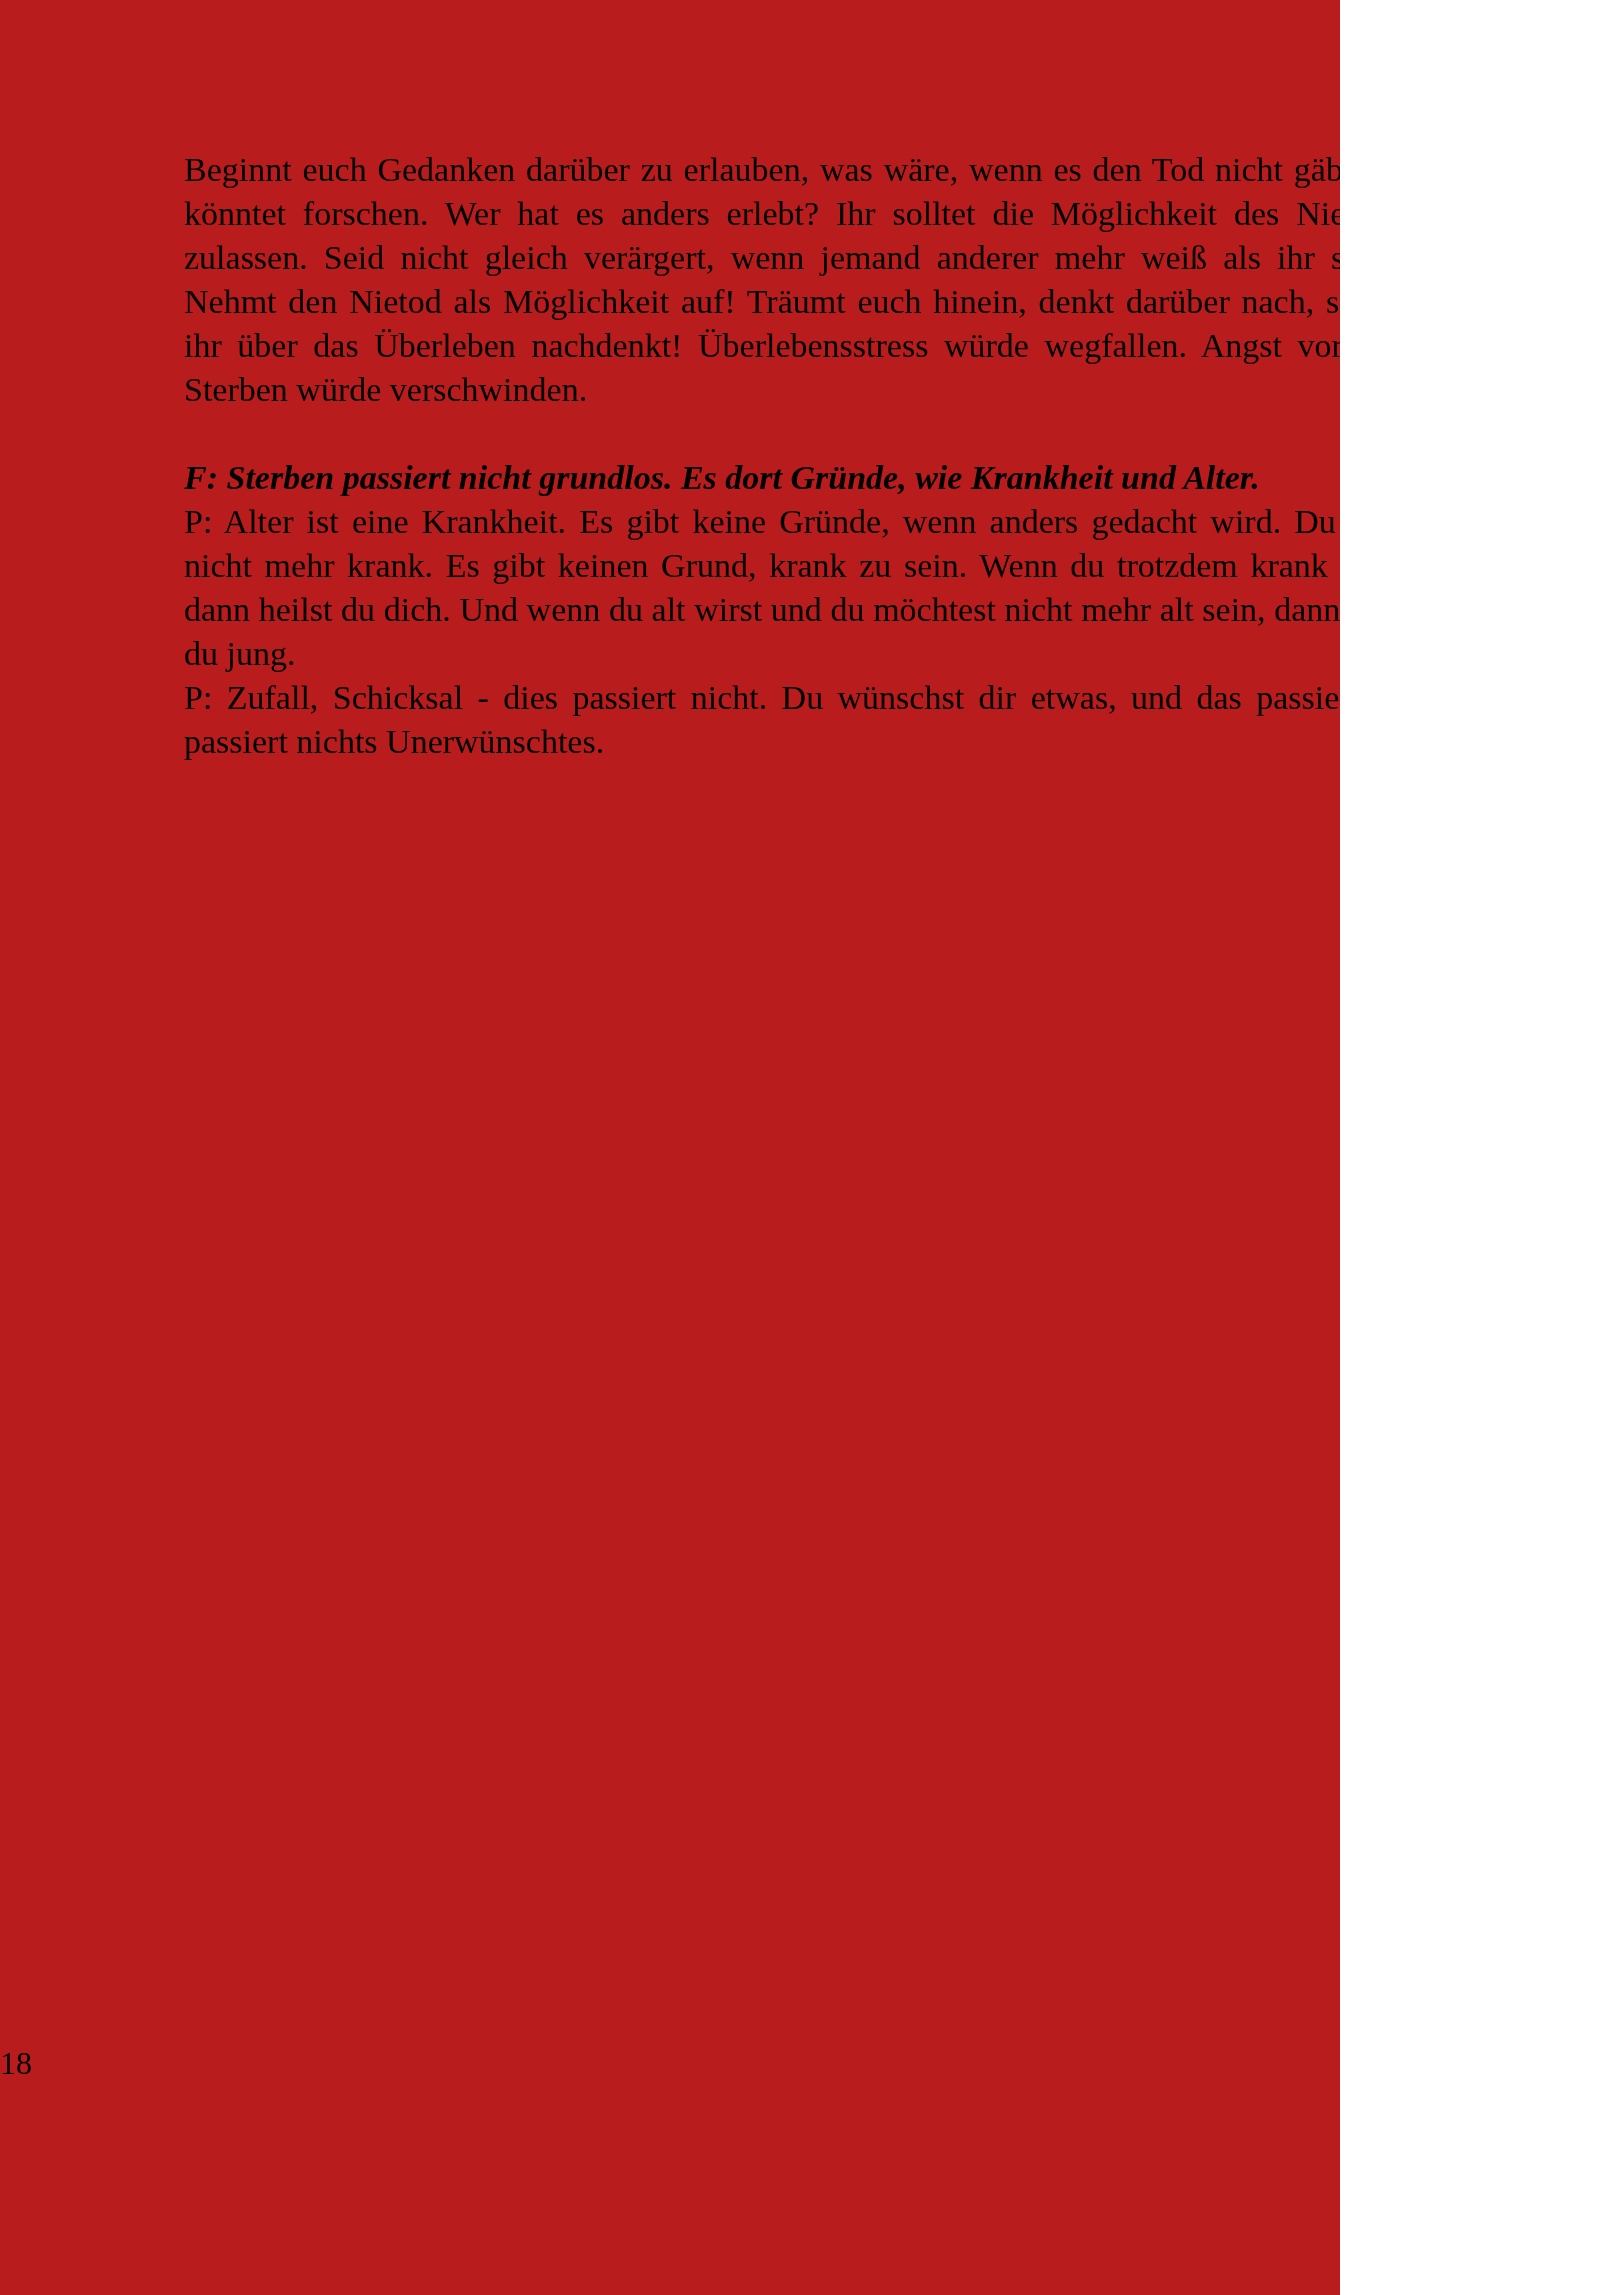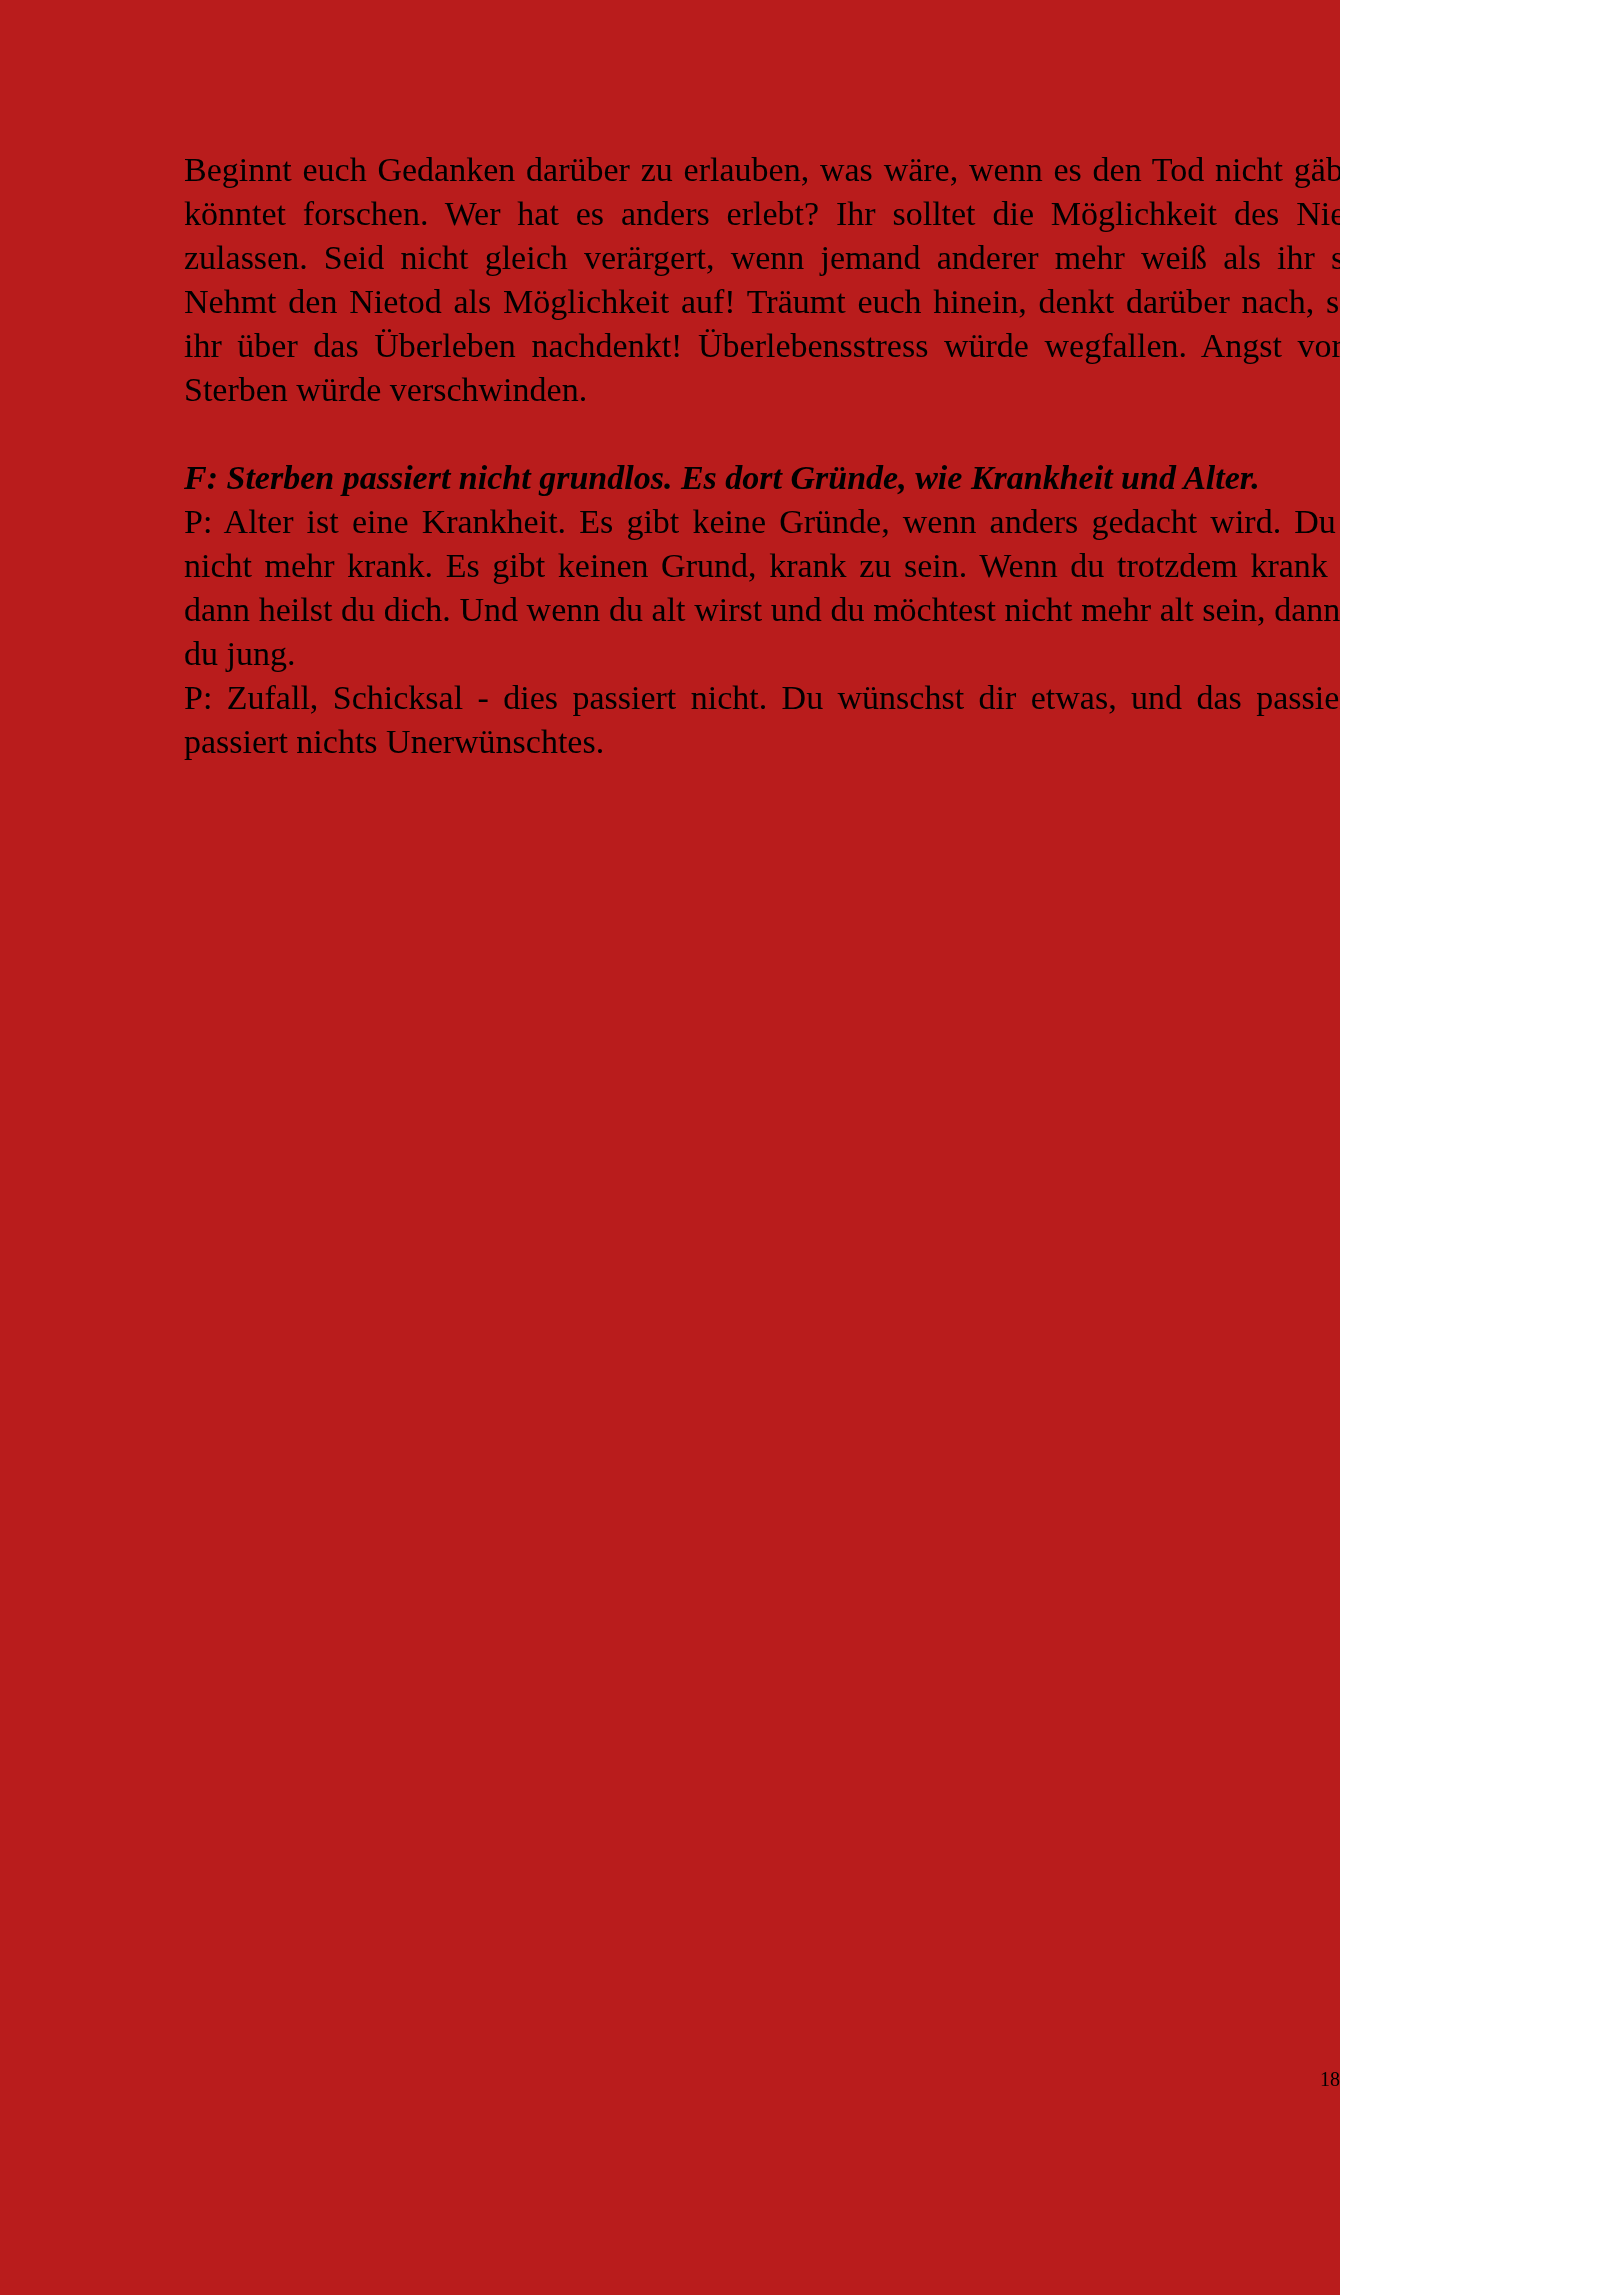--- a/index.html
+++ b/index.html
@@ -33,24 +33,23 @@
   .para.heading {
     margin-top: 44px;
     font-weight: bold;
     font-style: italic;
   }
   .page-number {
     position: absolute;
     top: 2041px;
     left: 0;
     width: 100%;
-    text-align: right;
-    font-size: 20px;
+    text-align: left;
+    font-size: 32px;
     line-height: 44px;
-    margin-top: 16px;
   }
 </style>
 </head>
 <body>
 
 <div class="page">
   <div class="text-block" id="text-block">
       <p class="para body">Beginnt euch Gedanken darüber zu erlauben, was wäre, wenn es den Tod nicht gäbe. Ihr könntet forschen. Wer hat es anders erlebt? Ihr solltet die Möglichkeit des Nietodes zulassen. Seid nicht gleich verärgert, wenn jemand anderer mehr weiß als ihr selbst. Nehmt den Nietod als Möglichkeit auf! Träumt euch hinein, denkt darüber nach, so wie ihr über das Überleben nachdenkt! Überlebensstress würde wegfallen. Angst vor dem Sterben würde verschwinden.</p>
       <p class="para heading">F: Sterben passiert nicht grundlos. Es dort Gründe, wie Krankheit und Alter.</p>
       <p class="para body">P: Alter ist eine Krankheit. Es gibt keine Gründe, wenn anders gedacht wird. Du wirst nicht mehr krank. Es gibt keinen Grund, krank zu sein. Wenn du trotzdem krank wirst, dann heilst du dich. Und wenn du alt wirst und du möchtest nicht mehr alt sein, dann wirst du jung.</p>

